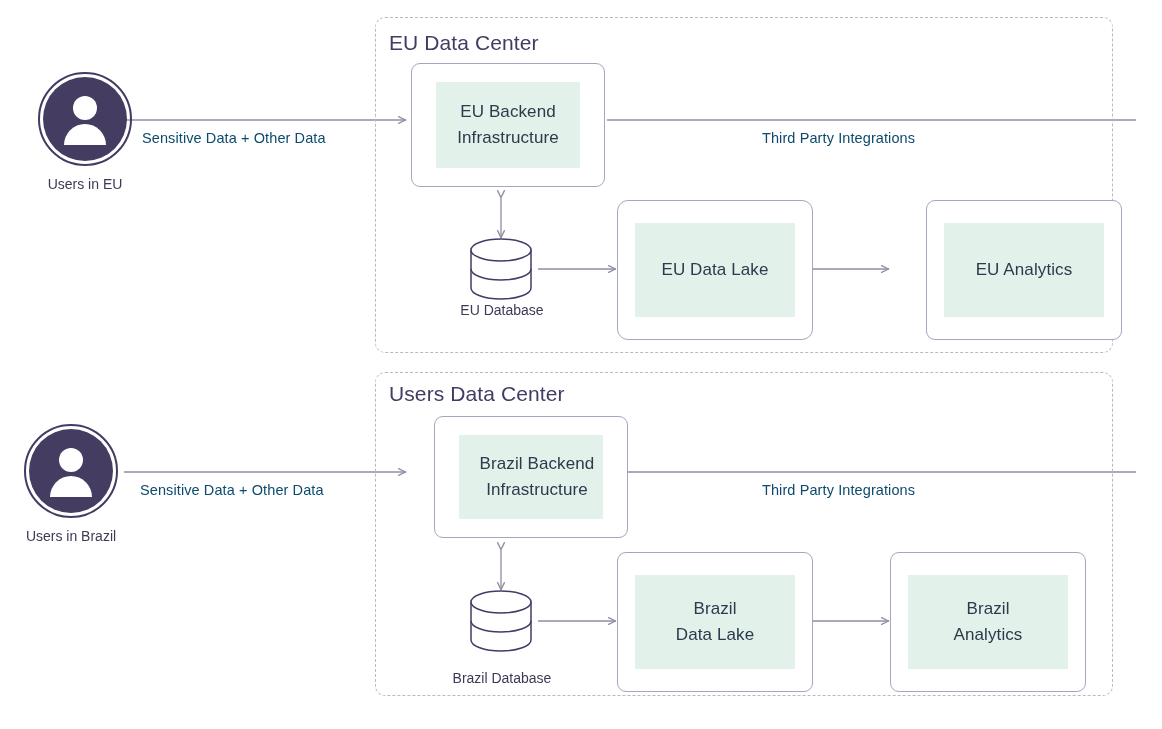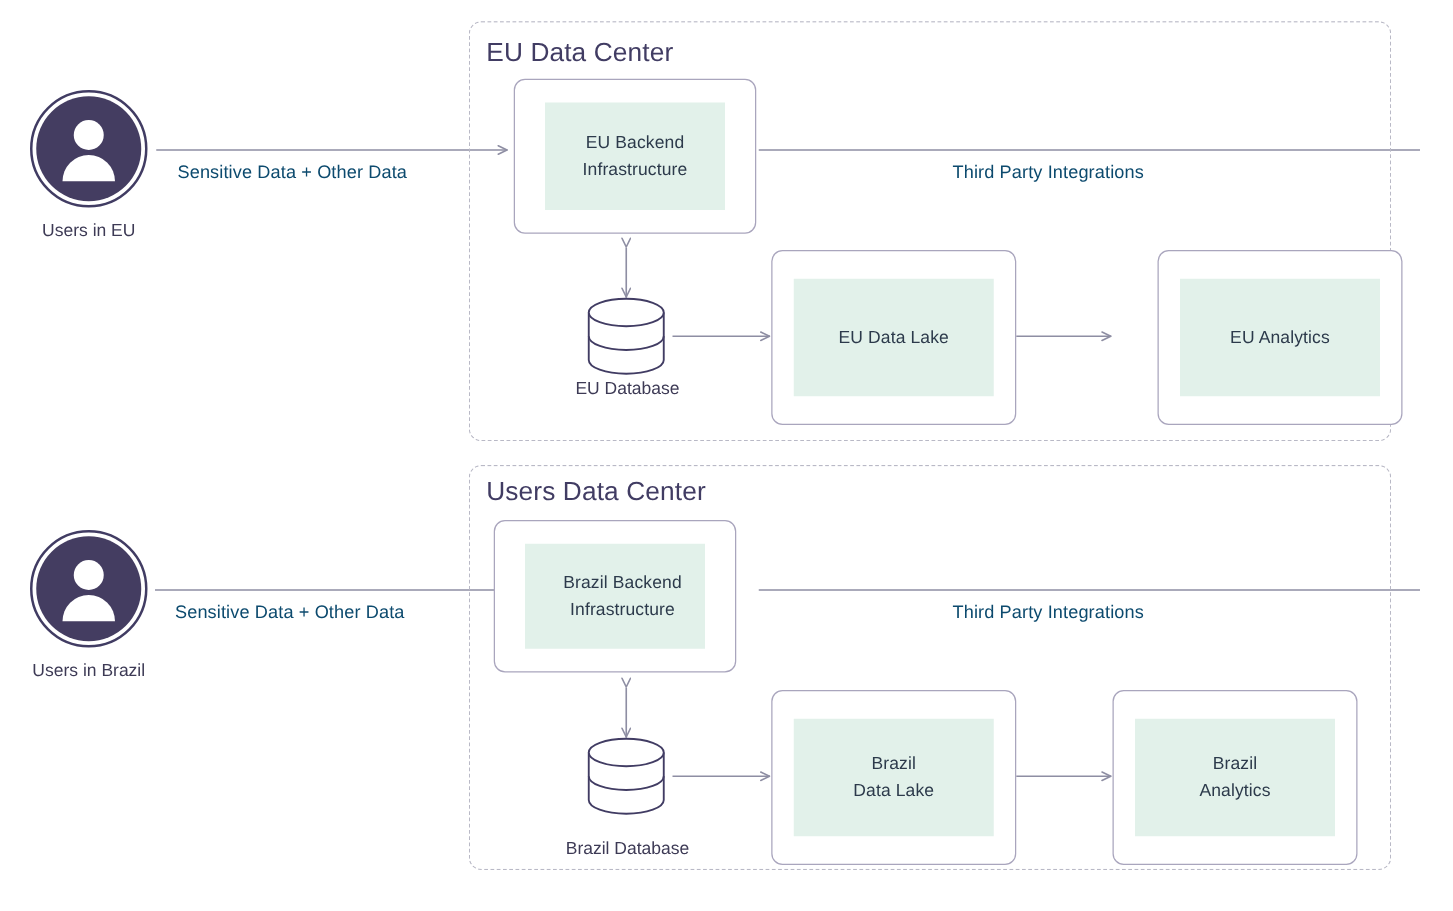--- a/index.html
+++ b/index.html
@@ -60,21 +60,21 @@
     justify-content: center;
   }
   .node-fill {
     position: absolute;
     background: #e2f1ea;
   }
   .node-label {
     position: relative;
     z-index: 2;
     text-align: center;
-    font-size: 14px;
+    font-size: 17px;
     line-height: 1.55;
     color: #2c3a4b;
     white-space: pre-line;
     letter-spacing: 0.1px;
   }
 
   
   .actor {
     position: absolute;
   }
@@ -196,21 +196,21 @@
         <path d="M0,10 L0,48 A30,11 0 0,0 60,48 L60,10" fill="#ffffff" stroke="#413c63" stroke-width="1.5"></path>
         <ellipse cx="30" cy="10" rx="30" ry="11" fill="#ffffff" stroke="#413c63" stroke-width="1.5"></ellipse>
         <path d="M0,29 A30,11 0 0,0 60,29" fill="none" stroke="#413c63" stroke-width="1.5"></path>
       </g>
     </g>
   </svg>
 
   <div class="region" style="left:375px; top:17px; width:738px; height:336px;"></div>
   <div class="region-title" style="left:389px; top:31px;">EU Data Center</div>
 
-  <div class="actor" style="left:24px; top:72px; width:94px; height:94px;">
+  <div class="actor" style="left:38px; top:72px; width:94px; height:94px;">
     <div class="actor-ring"></div>
     <div class="actor-disc"></div>
     <div class="actor-head"></div>
     <div class="actor-body"></div>
     <div class="actor-caption">Users in EU</div>
   </div>
 
   <div class="edge-label" style="left:142px; top:130px;">Sensitive Data + Other Data</div>
 
   <div class="edge-label" style="left:762px; top:130px;">Third Party Integrations</div>
@@ -218,21 +218,21 @@
   <div class="node" style="left:411px; top:63px; width:194px; height:124px;">
     <div class="node-fill" style="left:24px; top:18px; right:24px; bottom:18px;"></div>
     <div class="node-label">EU Backend
 Infrastructure</div>
   </div>
 
   <div class="datastore" style="left:471px; top:240px; width:60px; height:60px;">
     <div class="datastore-caption">EU Database</div>
   </div>
 
-  <div class="node" style="left:617px; top:200px; width:196px; height:140px;">
+  <div class="node" style="left:617px; top:200px; width:196px; height:140px;border-radius:11px;">
     <div class="node-fill" style="left:17px; top:22px; right:17px; bottom:22px;"></div>
     <div class="node-label">EU Data Lake</div>
   </div>
 
   <div class="node" style="left:926px; top:200px; width:196px; height:140px;">
     <div class="node-fill" style="left:17px; top:22px; right:17px; bottom:22px;"></div>
     <div class="node-label">EU Analytics</div>
   </div>
 
   <div class="region" style="left:375px; top:372px; width:738px; height:324px;"></div>
@@ -243,21 +243,21 @@
     <div class="actor-disc"></div>
     <div class="actor-head"></div>
     <div class="actor-body"></div>
     <div class="actor-caption">Users in Brazil</div>
   </div>
 
   <div class="edge-label" style="left:140px; top:482px;">Sensitive Data + Other Data</div>
 
   <div class="edge-label" style="left:762px; top:482px;">Third Party Integrations</div>
 
-  <div class="node" style="left:395px; top:416px; width:194px; height:122px;padding-left:12px;">
+  <div class="node" style="left:434px; top:416px; width:194px; height:122px;padding-left:12px;">
     <div class="node-fill" style="left:24px; top:18px; right:24px; bottom:18px;"></div>
     <div class="node-label">Brazil Backend
 Infrastructure</div>
   </div>
 
   <div class="datastore" style="left:471px; top:608px; width:60px; height:60px;">
     <div class="datastore-caption">Brazil Database</div>
   </div>
 
   <div class="node" style="left:617px; top:552px; width:196px; height:140px;">

